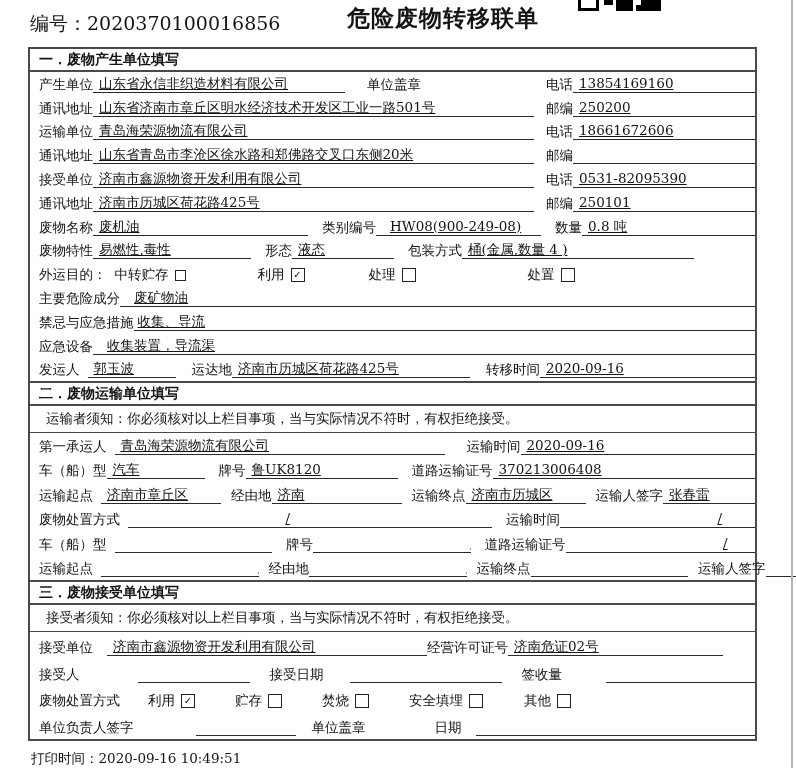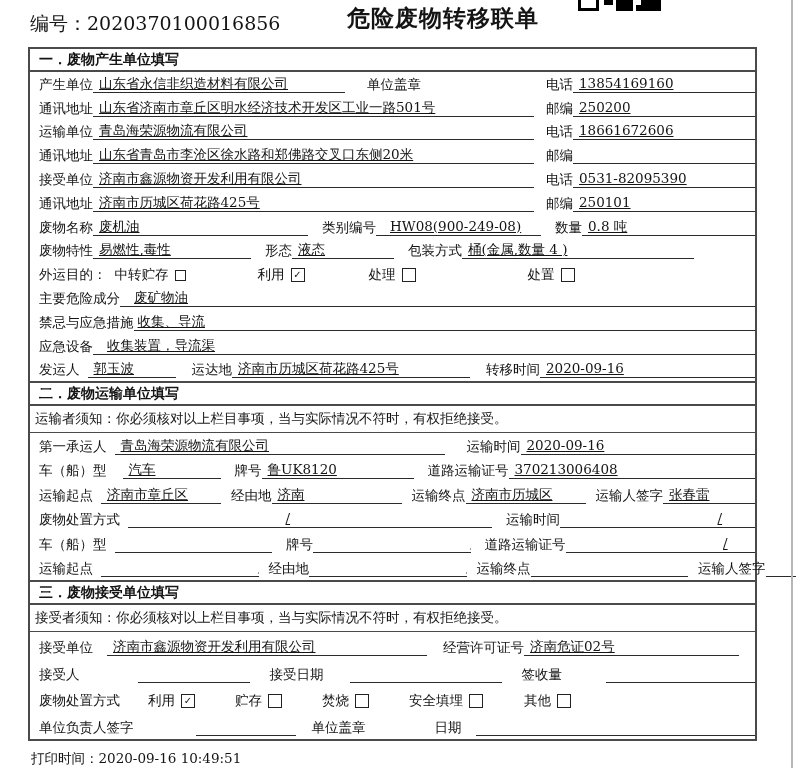--- a/index.html
+++ b/index.html
@@ -16,21 +16,21 @@
   .qr .q1{left:0;width:21px;height:11px;background:transparent;border:3.5px solid #000;border-top:none;box-sizing:border-box;}
   .qr .q2{left:26px;width:9px;height:5px;}
   .qr .q3{left:38px;width:17px;height:11px;}
   .qr .q4{left:58px;top:5px;width:9px;height:6px;}
   .qr .q5{left:63px;width:20px;height:11px;}
   .edge-line{position:absolute;right:3px;top:0;width:2px;height:768px;background:#b7b7b7;}
 
   .form-table{position:absolute;left:28px;top:47px;width:729px;border:2px solid #4a4a4a;box-sizing:border-box;background:#fff;}
   .sec-hd{height:21px;line-height:21px;font-weight:bold;font-size:14px;padding-left:9px;border-bottom:2px solid #4a4a4a;}
   .sec-hd.mid{border-top:2px solid #4a4a4a;}
-  .notice{height:26px;display:flex;align-items:center;padding-left:5px;border-bottom:1.5px solid #4a4a4a;font-family:Liberation Mono, monospace;}
+  .notice{height:26px;display:flex;align-items:center;padding-left:16px;border-bottom:1.5px solid #4a4a4a;font-family:Liberation Mono, monospace;}
   .row{display:flex;align-items:flex-end;height:23.8px;padding:0 0 3px 9px;box-sizing:border-box;}
   .sec2 .row{height:24.5px;}
   .sec3 .row{height:26.6px;}
   .lbl{white-space:nowrap;line-height:17px;}
   .val{border-bottom:1.2px solid #2b2b2b;line-height:17px;min-height:17px;
        padding-left:6px;white-space:nowrap;overflow:hidden;box-sizing:border-box;text-decoration:underline;}
   .f1{flex:1;}
   .sl{padding-left:22%;}
   .cb{width:12px;height:12px;border:1.2px solid #222;box-sizing:content-box;
       display:inline-flex;align-items:center;justify-content:center;
@@ -161,21 +161,21 @@
 
     <div class="row">
       <span class="lbl">第一承运人</span>
       <span class="val" style="width:330px;margin-left:8px">青岛海荣源物流有限公司</span>
       <span class="lbl" style="margin-left:22px">运输时间</span>
       <span class="val f1">2020-09-16</span>
     </div>
 
     <div class="row">
       <span class="lbl">车（船）型</span>
-      <span class="val" style="width:98px;margin-left:16px">汽车</span>
+      <span class="val" style="width:98px;margin-left:0">汽车</span>
       <span class="lbl" style="margin-left:14px">牌号</span>
       <span class="val" style="width:152px">鲁UK8120</span>
       <span class="lbl" style="margin-left:14px">道路运输证号</span>
       <span class="val f1">370213006408</span>
     </div>
 
     <div class="row">
       <span class="lbl">运输起点</span>
       <span class="val" style="width:120px;margin-left:8px">济南市章丘区</span>
       <span class="lbl" style="margin-left:10px">经由地</span>
@@ -214,21 +214,21 @@
     </div>
   </div>
 
   <div class="sec3">
     <div class="sec-hd mid">三．废物接受单位填写</div>
     <div class="notice">接受者须知：你必须核对以上栏目事项，当与实际情况不符时，有权拒绝接受。</div>
 
     <div class="row">
       <span class="lbl">接受单位</span>
       <span class="val" style="width:320px;margin-left:14px">济南市鑫源物资开发利用有限公司</span>
-      <span class="lbl" style="margin-left:16px">经营许可证号</span>
+      <span class="lbl" style="margin-left:0">经营许可证号</span>
       <span class="val" style="width:215px">济南危证02号</span>
     </div>
 
     <div class="row">
       <span class="lbl">接受人</span>
       <span class="val" style="width:112px;margin-left:58px"></span>
       <span class="lbl" style="margin-left:20px">接受日期</span>
       <span class="val" style="width:152px;margin-left:26px"></span>
       <span class="lbl" style="margin-left:20px">签收量</span>
       <span class="val f1" style="margin-left:44px"></span>

